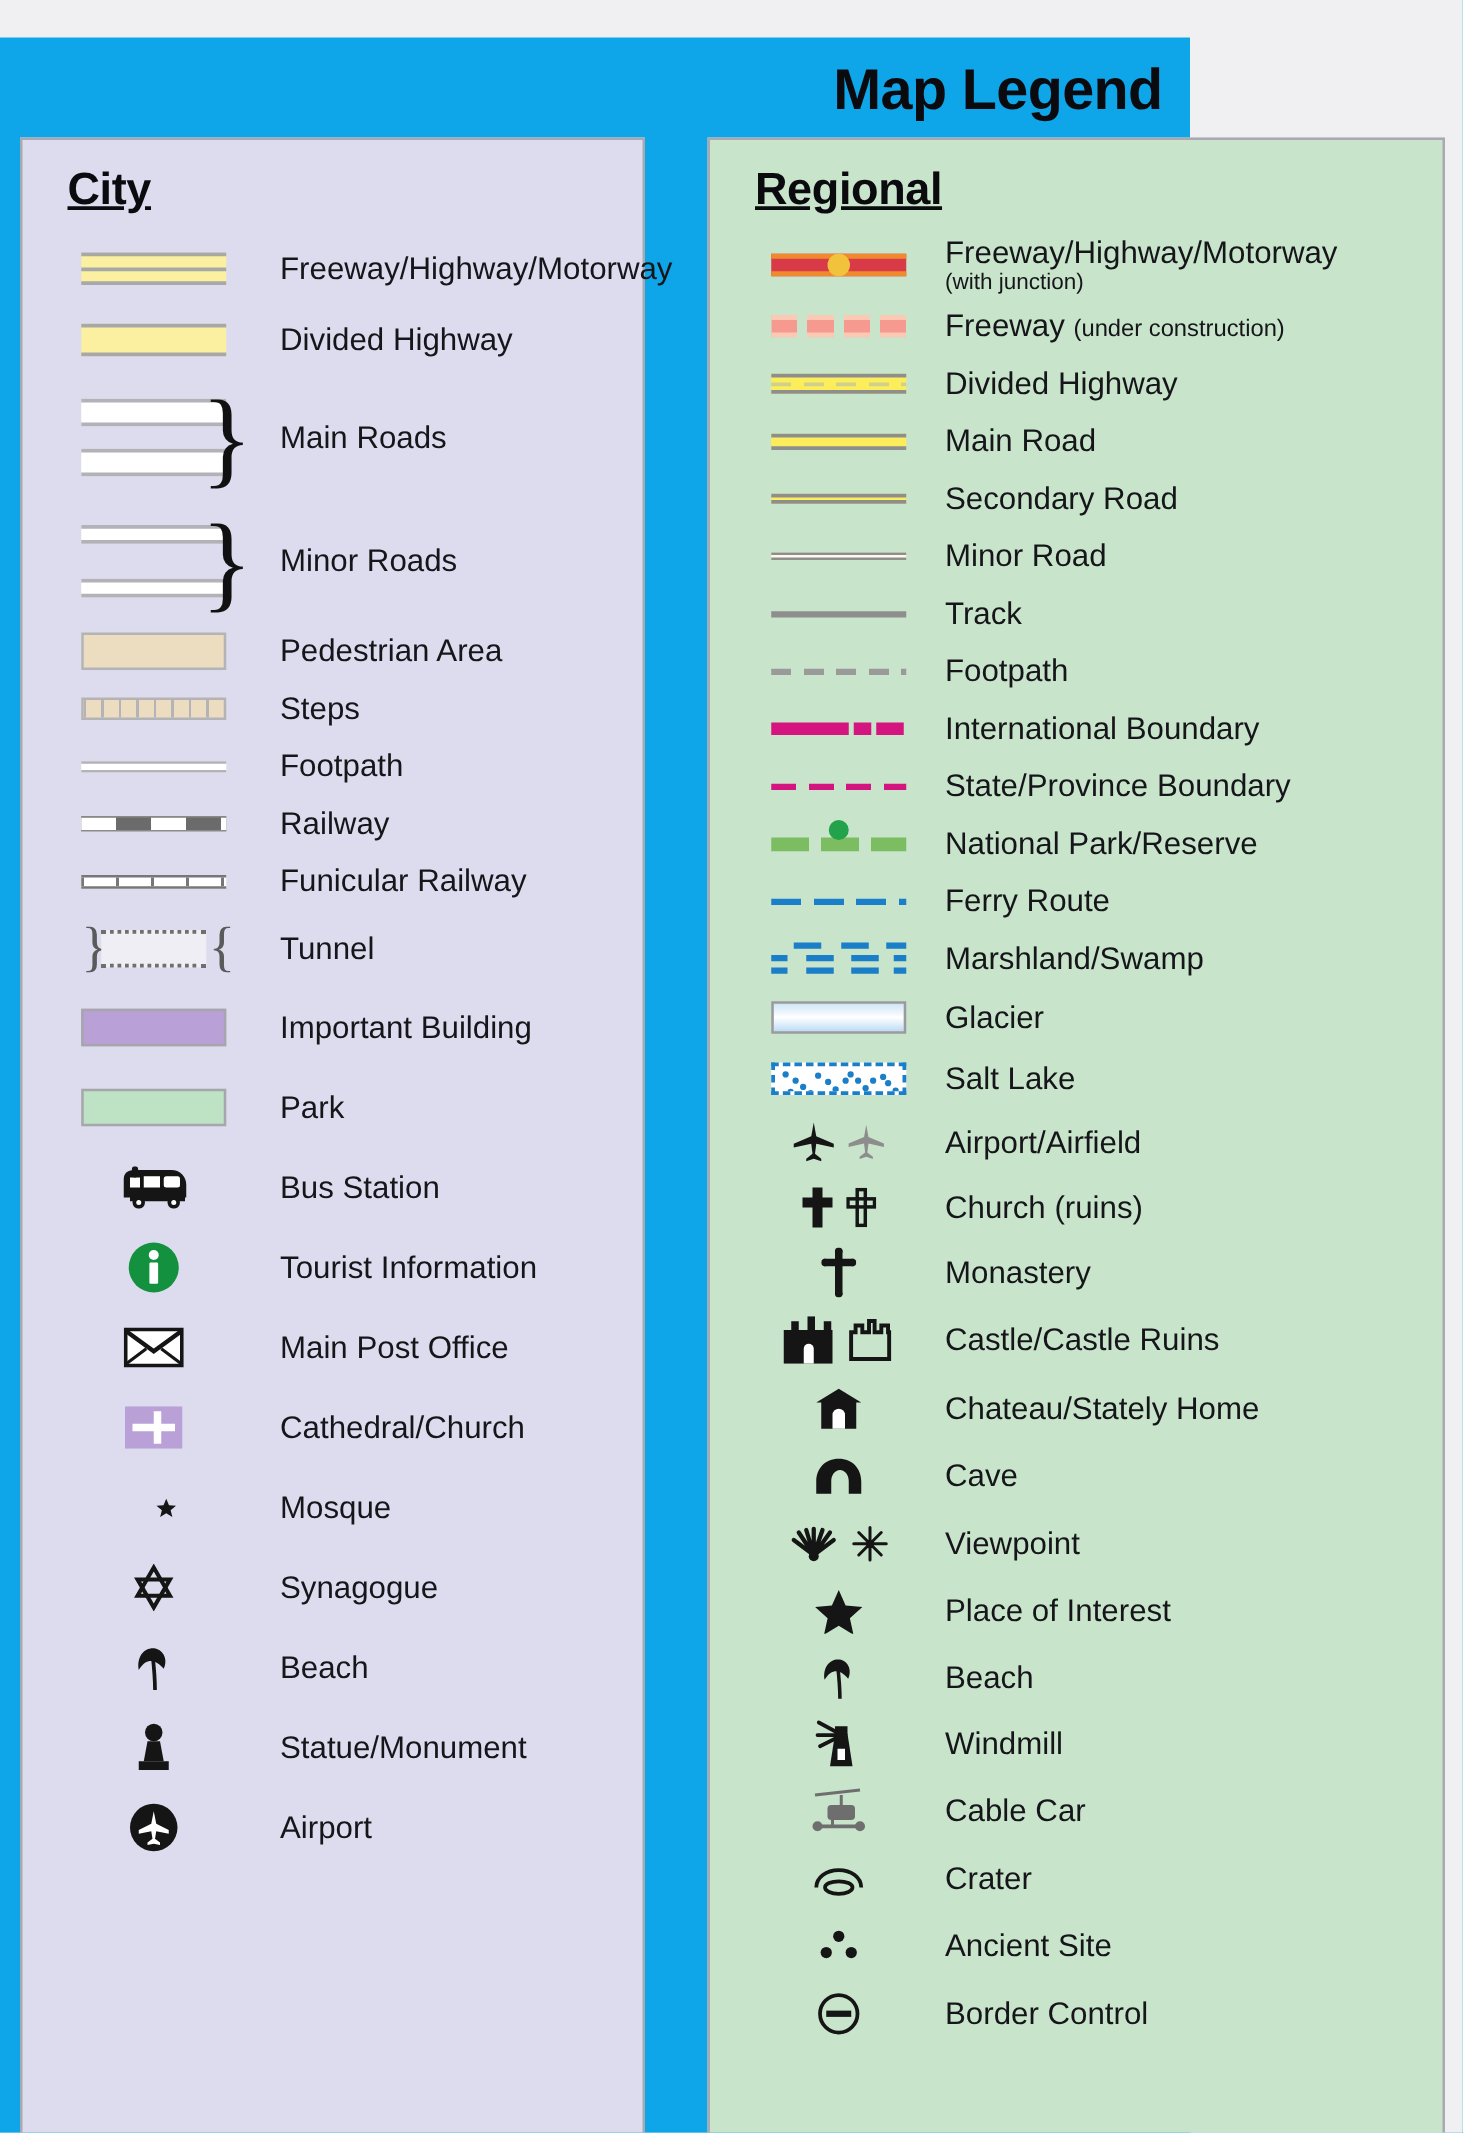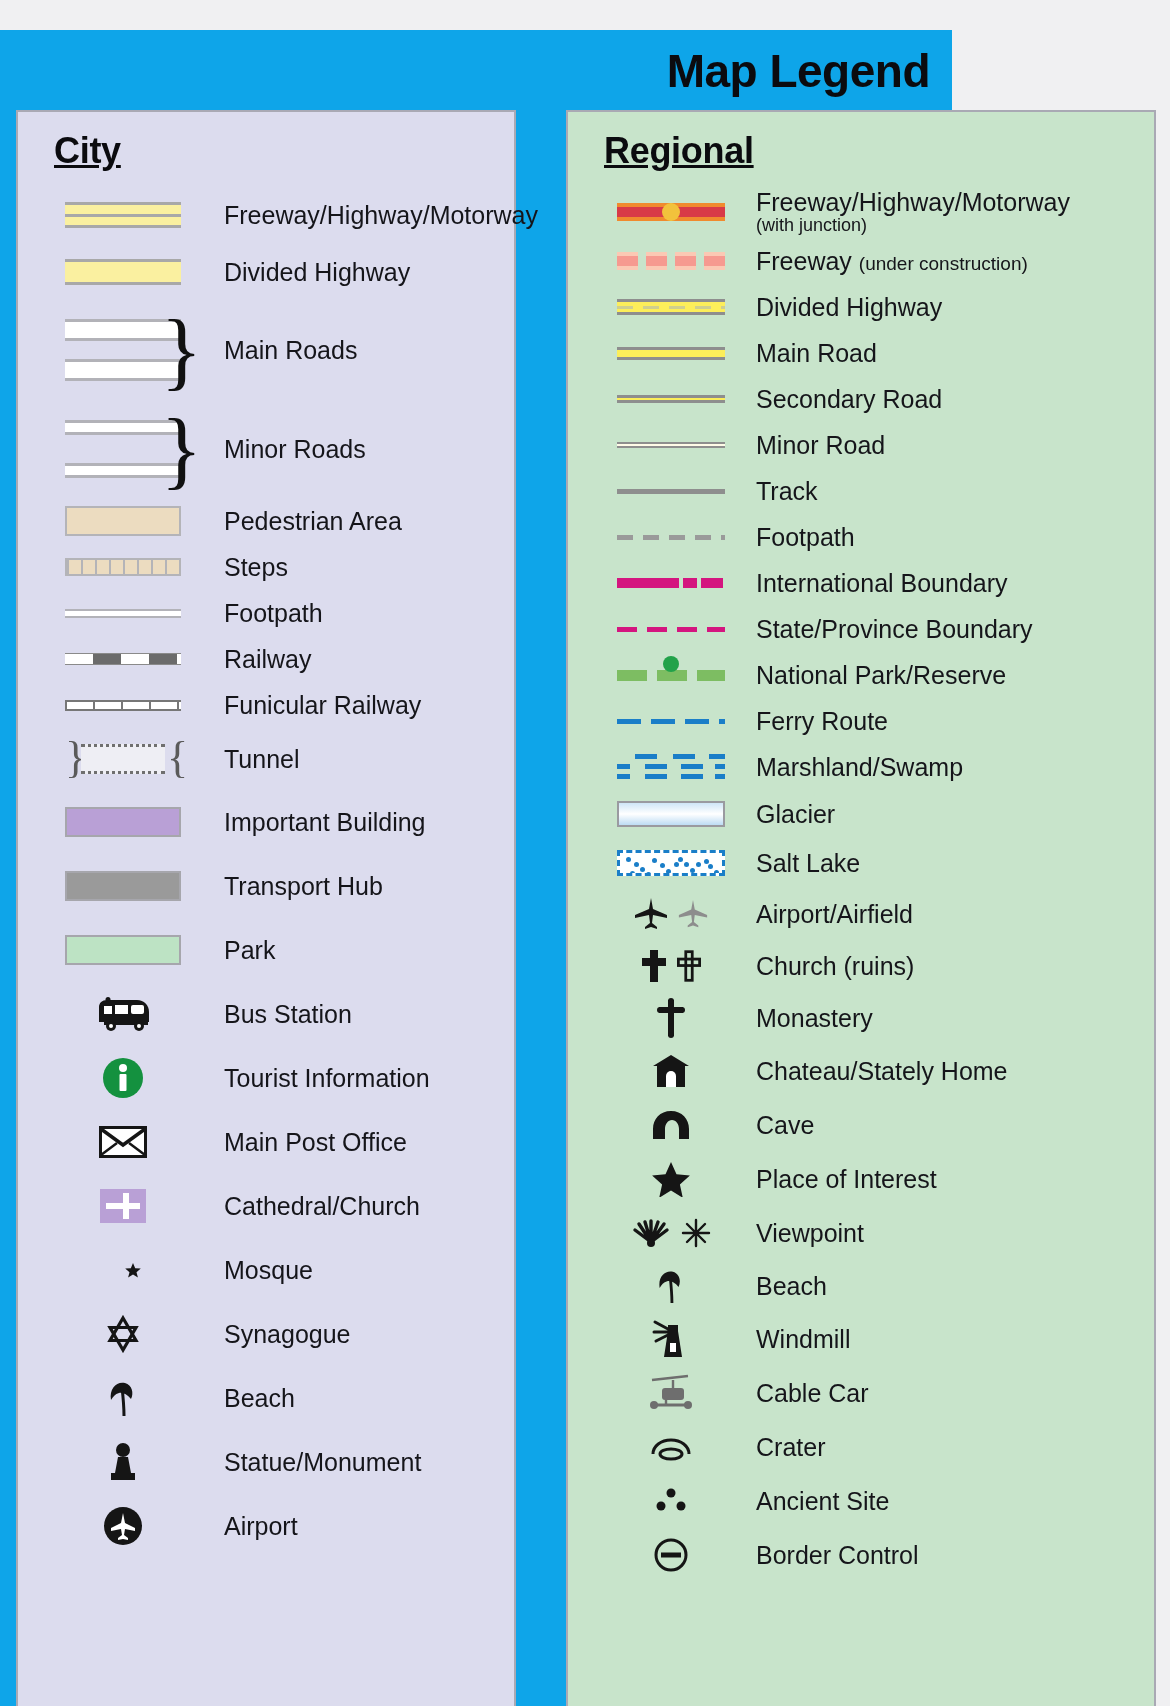--- a/index.html
+++ b/index.html
@@ -265,26 +265,20 @@
         <div class="lbl">Tunnel</div>
       </div>
 
       <div class="row" style="height:64px">
         <div class="sym">
           <div class="swatch sw-building"></div>
         </div>
         <div class="lbl">Important Building</div>
       </div>
 
-      <div class="row" style="height:64px">
-        <div class="sym">
-          <div class="swatch sw-hub"></div>
-        </div>
-        <div class="lbl">Transport Hub</div>
-      </div>
 
       <div class="row" style="height:64px">
         <div class="sym">
           <div class="swatch sw-park"></div>
         </div>
         <div class="lbl">Park</div>
       </div>
 
       <div class="row" style="height:64px">
         <div class="sym">
@@ -581,48 +575,53 @@
             <rect x="2" y="9" width="24" height="6" fill="#151515"></rect>
             <circle cx="3" cy="12" r="3" fill="#151515"></circle>
             <circle cx="25" cy="12" r="3" fill="#151515"></circle>
             <circle cx="14" cy="3" r="3" fill="#151515"></circle>
             <circle cx="14" cy="37" r="3" fill="#151515"></circle>
           </svg>
         </div>
         <div class="lbl">Monastery</div>
       </div>
 
+      <div class="row" style="height:56px">
+        <div class="sym">
+          <div class="icon-pair">
+            <svg class="icn-svg" width="42" height="38" viewBox="0 0 42 38" aria-hidden="true">
+              <path fill="#151515" d="M2 11h5V4h6v7h7V0h6v11h7V4h6v7h1v27H1V11z"></path>
+              <path fill="#fff" d="M17 38V26a4 4 0 018 0v12z"></path>
+            </svg>
+            <svg class="icn-svg" width="38" height="34" viewBox="0 0 42 38" aria-hidden="true">
+              <path fill="none" stroke="#151515" stroke-width="3.5" d="M3 12h4V6h6v6h6V2h5v10h6V6h6v6h1v24H3z"></path>
+            </svg>
+          </div>
+        </div>
+        <div class="lbl">Castle/Castle Ruins</div>
+      </div>
 
       <div class="row" style="height:54px">
         <div class="sym">
           <svg class="icn-svg" width="40" height="34" viewBox="0 0 40 34" aria-hidden="true">
             <path fill="#151515" d="M20 1L2 12h4v21h28V12h4z"></path>
             <path fill="#fff" d="M15 33V22a5 5 0 0110 0v11z"></path>
           </svg>
         </div>
         <div class="lbl">Chateau/Stately Home</div>
       </div>
 
       <div class="row" style="height:54px">
         <div class="sym">
           <svg class="icn-svg" width="40" height="32" viewBox="0 0 40 32" aria-hidden="true">
             <path fill="#151515" d="M20 2C9 2 2 10 2 20v10h12V20c0-5 3-9 7-9s7 4 7 9v10h10V20C38 10 31 2 20 2z"></path>
             <path fill="none" stroke="#151515" stroke-width="3" d="M26 6c5 3 7 9 6 15"></path>
           </svg>
         </div>
         <div class="lbl">Cave</div>
-      </div>
-
-      <div class="row" style="height:54px">
-        <div class="sym">
-          <svg class="icn-svg" width="38" height="36" viewBox="0 0 38 36" aria-hidden="true">
-            <path fill="#151515" d="M19 1l5.5 12.3 13.4 1.3-10 9 2.9 13.2L19 29.6 7.2 36.8 10.1 23.6l-10-9 13.4-1.3z"></path>
-          </svg>
-        </div>
-        <div class="lbl">Place of Interest</div>
       </div>
 
       <div class="row" style="height:54px">
         <div class="sym">
           <div class="icon-pair">
             <svg class="icn-svg" width="40" height="30" viewBox="0 0 40 30" aria-hidden="true">
               <g stroke="#151515" stroke-width="3.4" stroke-linecap="round">
                 <path d="M20 24L8 6M20 24L14 4M20 24L20 3M20 24L27 4M20 24L33 6M20 24L4 12M20 24L36 12"></path>
               </g>
               <circle cx="20" cy="25" r="4" fill="#151515"></circle>
@@ -631,20 +630,29 @@
               <g stroke="#151515" stroke-width="2.4" stroke-linecap="round">
                 <path d="M15 15L15 2M15 15L15 28M15 15L2 15M15 15L28 15M15 15L6 6M15 15L24 24M15 15L24 6M15 15L6 24"></path>
               </g>
               <circle cx="15" cy="15" r="3" fill="#151515"></circle>
             </svg>
           </div>
         </div>
         <div class="lbl">Viewpoint</div>
       </div>
 
+      <div class="row" style="height:54px">
+        <div class="sym">
+          <svg class="icn-svg" width="38" height="36" viewBox="0 0 38 36" aria-hidden="true">
+            <path fill="#151515" d="M19 1l5.5 12.3 13.4 1.3-10 9 2.9 13.2L19 29.6 7.2 36.8 10.1 23.6l-10-9 13.4-1.3z"></path>
+          </svg>
+        </div>
+        <div class="lbl">Place of Interest</div>
+      </div>
+
       <div class="row" style="height:52px">
         <div class="sym">
           <svg class="icn-svg" width="34" height="38" viewBox="0 0 36 40" aria-hidden="true">
             <path fill="#151515" d="M6 22C4 10 12 3 20 5c7 2 9 10 6 16-4-5-9-7-12-6-4 1-6 4-8 7z"></path>
             <path d="M17 9c1 9 2 19 2 29" stroke="#151515" stroke-width="3" fill="none"></path>
           </svg>
         </div>
         <div class="lbl">Beach</div>
       </div>
 

